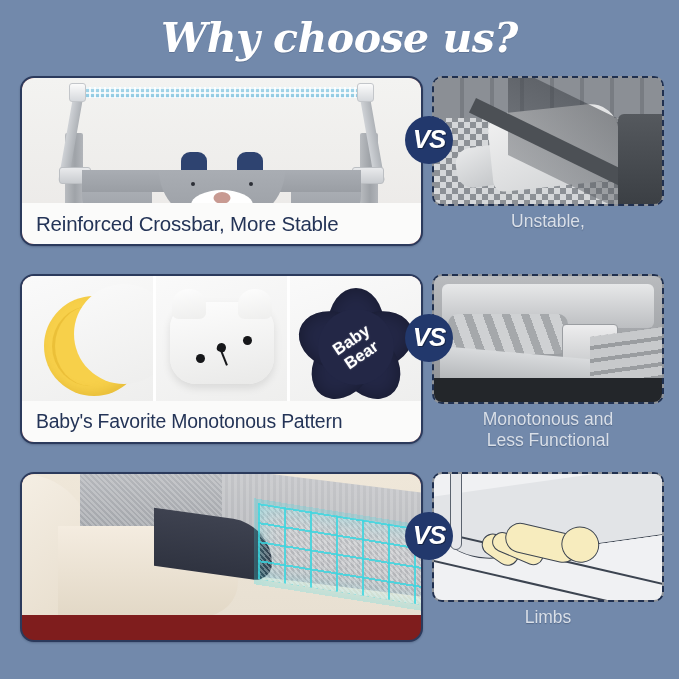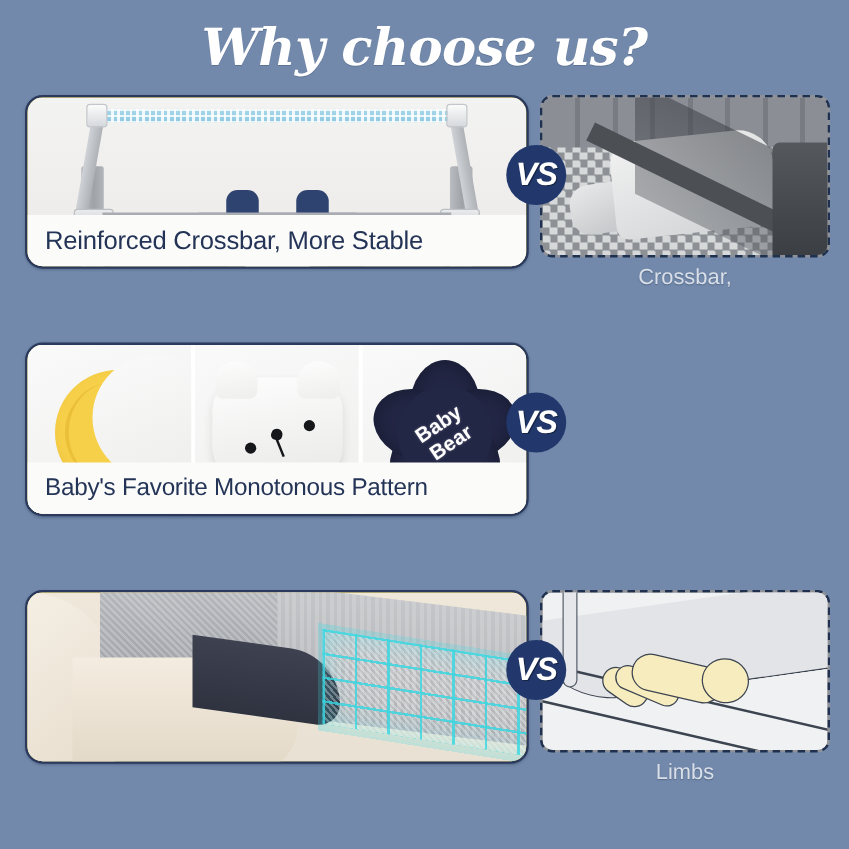--- a/index.html
+++ b/index.html
@@ -24,22 +24,22 @@
 
   
   .row { position: absolute; left: 0; width: 679px; height: 196px; }
   .row.r1 { top: 72px; }
   .row.r2 { top: 270px; }
   .row.r3 { top: 468px; }
 
   
   .panel {
     position: absolute; left: 20px; top: 4px;
-    width: 403px; height: 139px;
-    background: #fde047;
+    width: 403px; height: 170px;
+    background: #7f1d1d;
     border: 2px solid #2b3a5c;
     border-radius: 14px;
     overflow: hidden;
     box-shadow: 0 1px 2px rgba(20,30,55,.25);
   }
   .panel-media { position: absolute; left: 0; top: 0; width: 100%; height: 141px; overflow: hidden; }
   .panel-caption {
     position: absolute; left: 0; bottom: 0; width: 100%; height: 41px;
     display: flex; align-items: center; padding-left: 14px;
     background: #fbfbfa;
@@ -281,21 +281,21 @@
           <div class="hb"></div>
           <div class="sheet"></div>
           <div class="baby"></div>
           <div class="duvet"></div>
           <div class="mesh"></div>
           <div class="rail"></div>
           <div class="post"></div>
         </div>
       </div>
       <div class="right-caption">
-        <div>Crossbar,</div>
+        <div>Unstable,</div>
       </div>
     </div>
   </div>
 
   <div class="row r2">
 
     <div class="panel">
       <div class="panel-media">
         <div class="a2">
           <div class="cell">
@@ -325,20 +325,36 @@
           </div>
         </div>
       </div>
       <div class="panel-caption small">Baby's Favorite Monotonous Pattern</div>
     </div>
 
     <div class="vs">
       <span>VS</span>
     </div>
 
+    <div class="rightcol">
+      <div class="photo">
+        <div class="p2">
+          <div class="backrail"></div>
+          <div class="pleats"></div>
+          <div class="pocket"></div>
+          <div class="mat"></div>
+          <div class="bedside"></div>
+          <div class="shadow"></div>
+        </div>
+      </div>
+      <div class="right-caption">
+        <div>Monotonous and</div>
+        <div>Less Functional</div>
+      </div>
+    </div>
   </div>
 
   <div class="row r3">
 
     <div class="panel">
       <div class="panel-media">
         <div class="a3">
           <div class="pillowcorner"></div>
           <div class="headboard"></div>
           <div class="mattress"></div>

